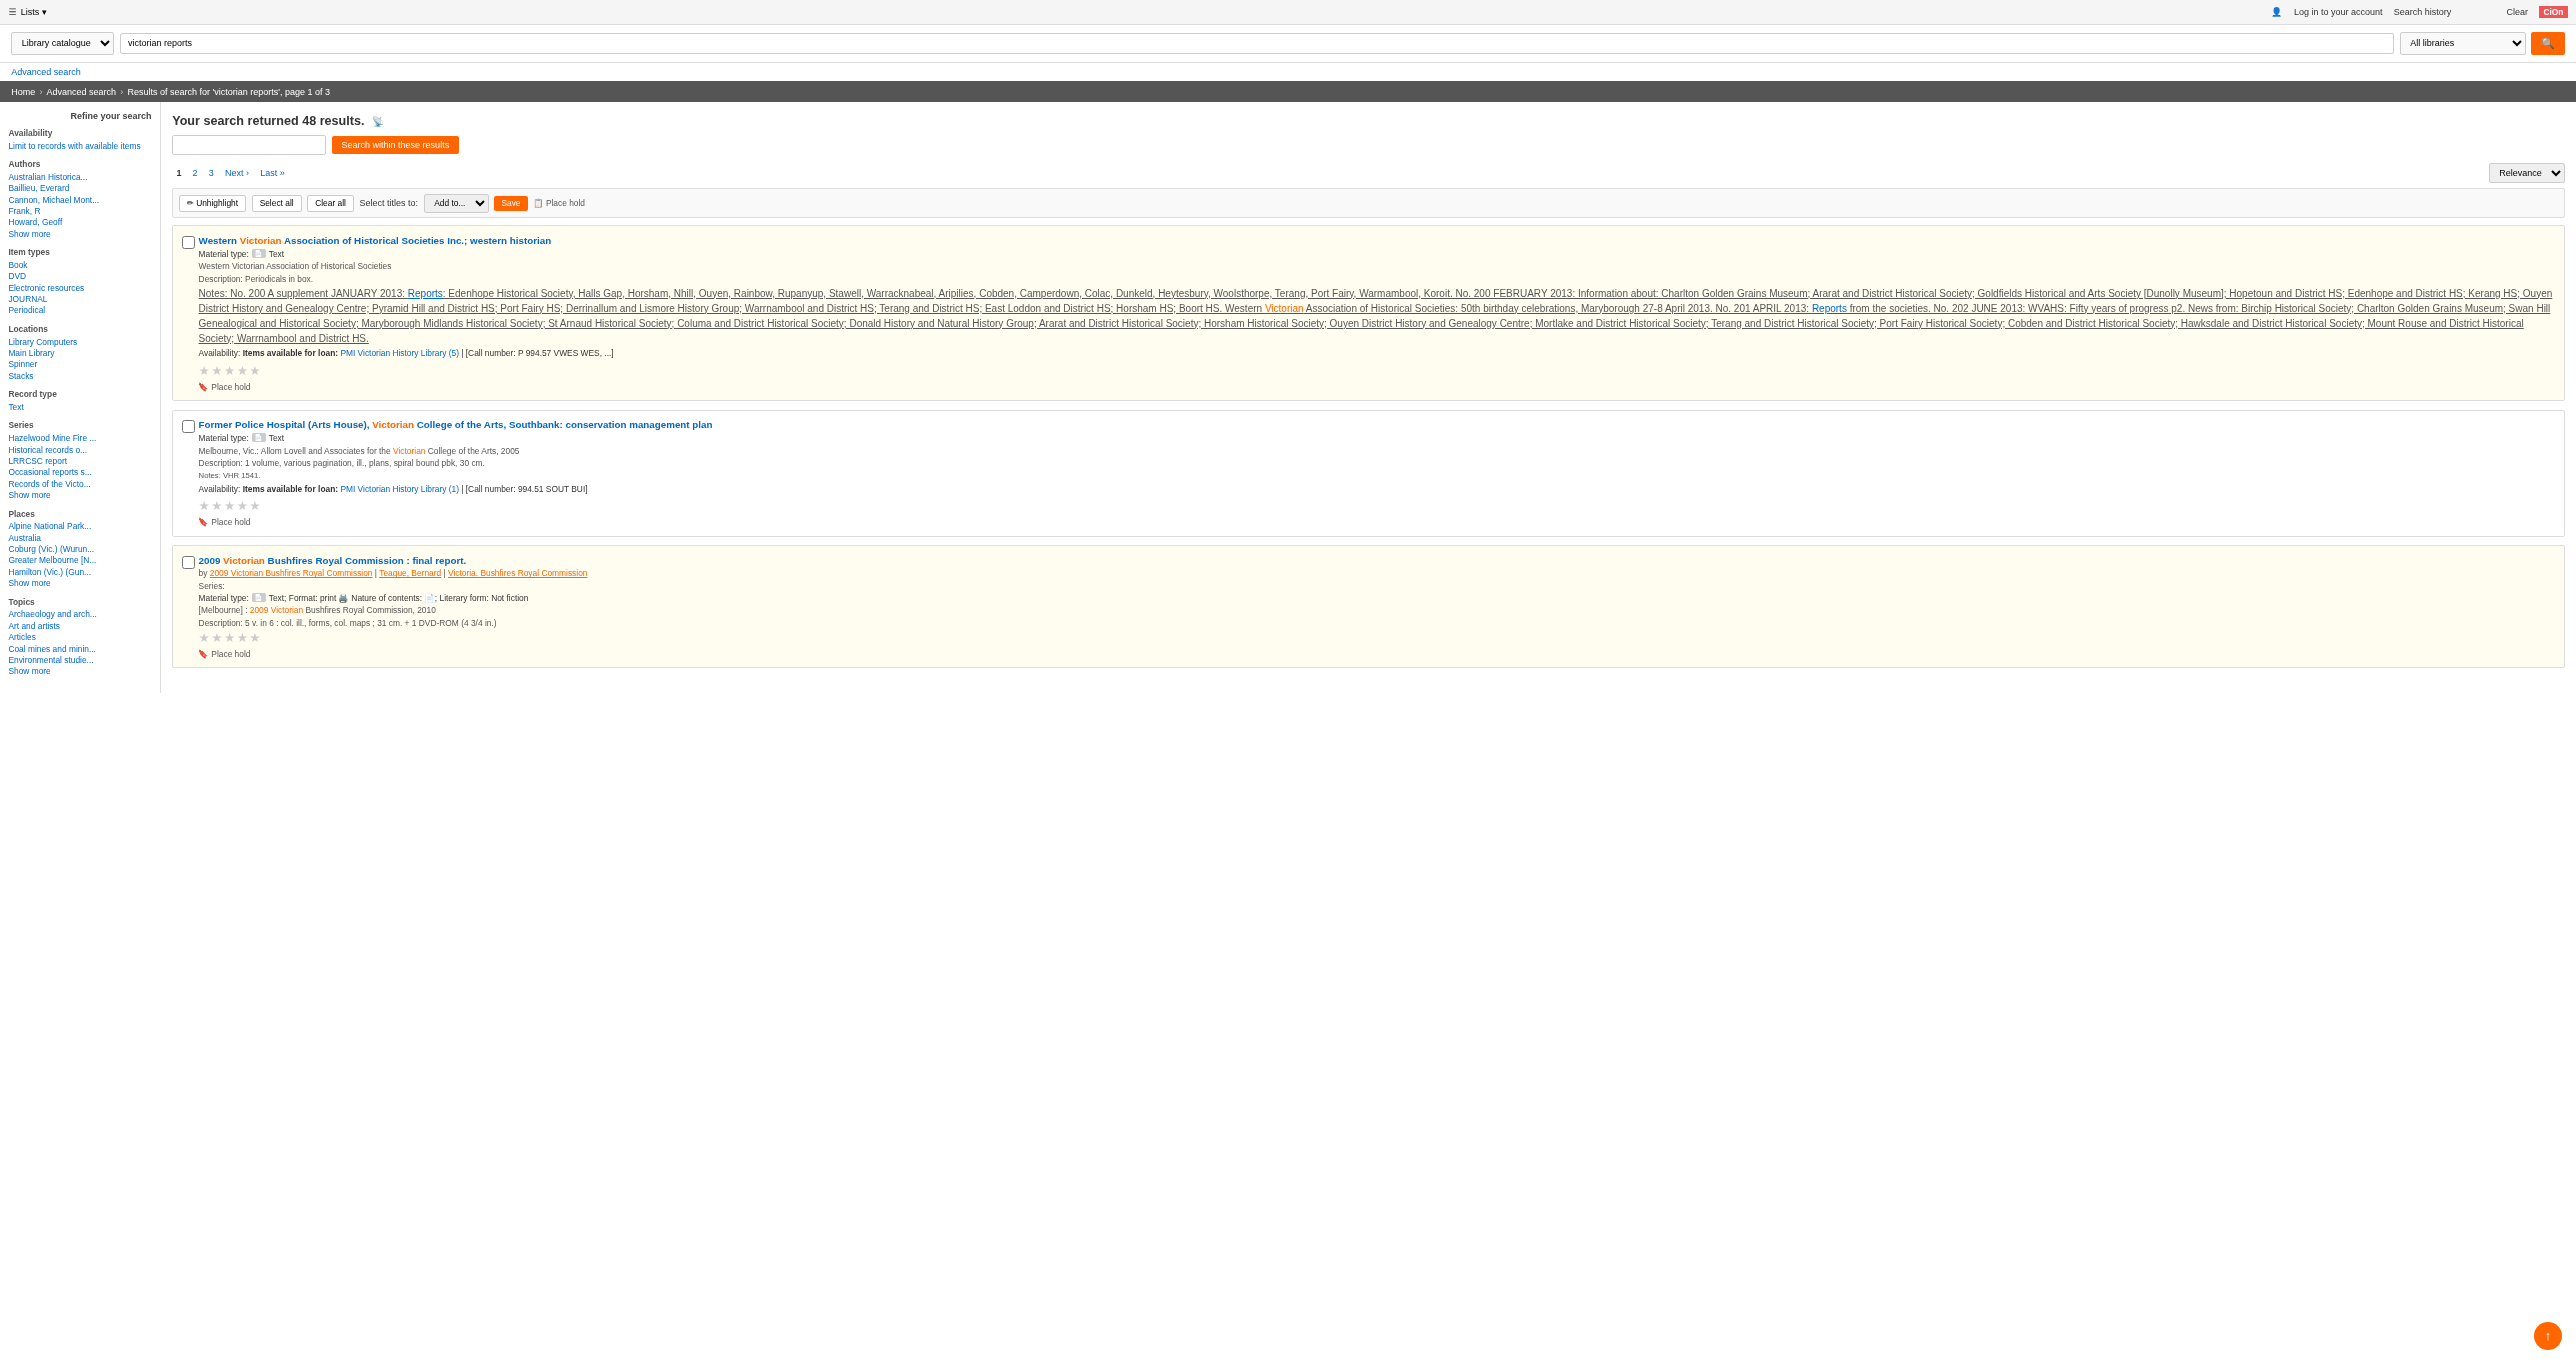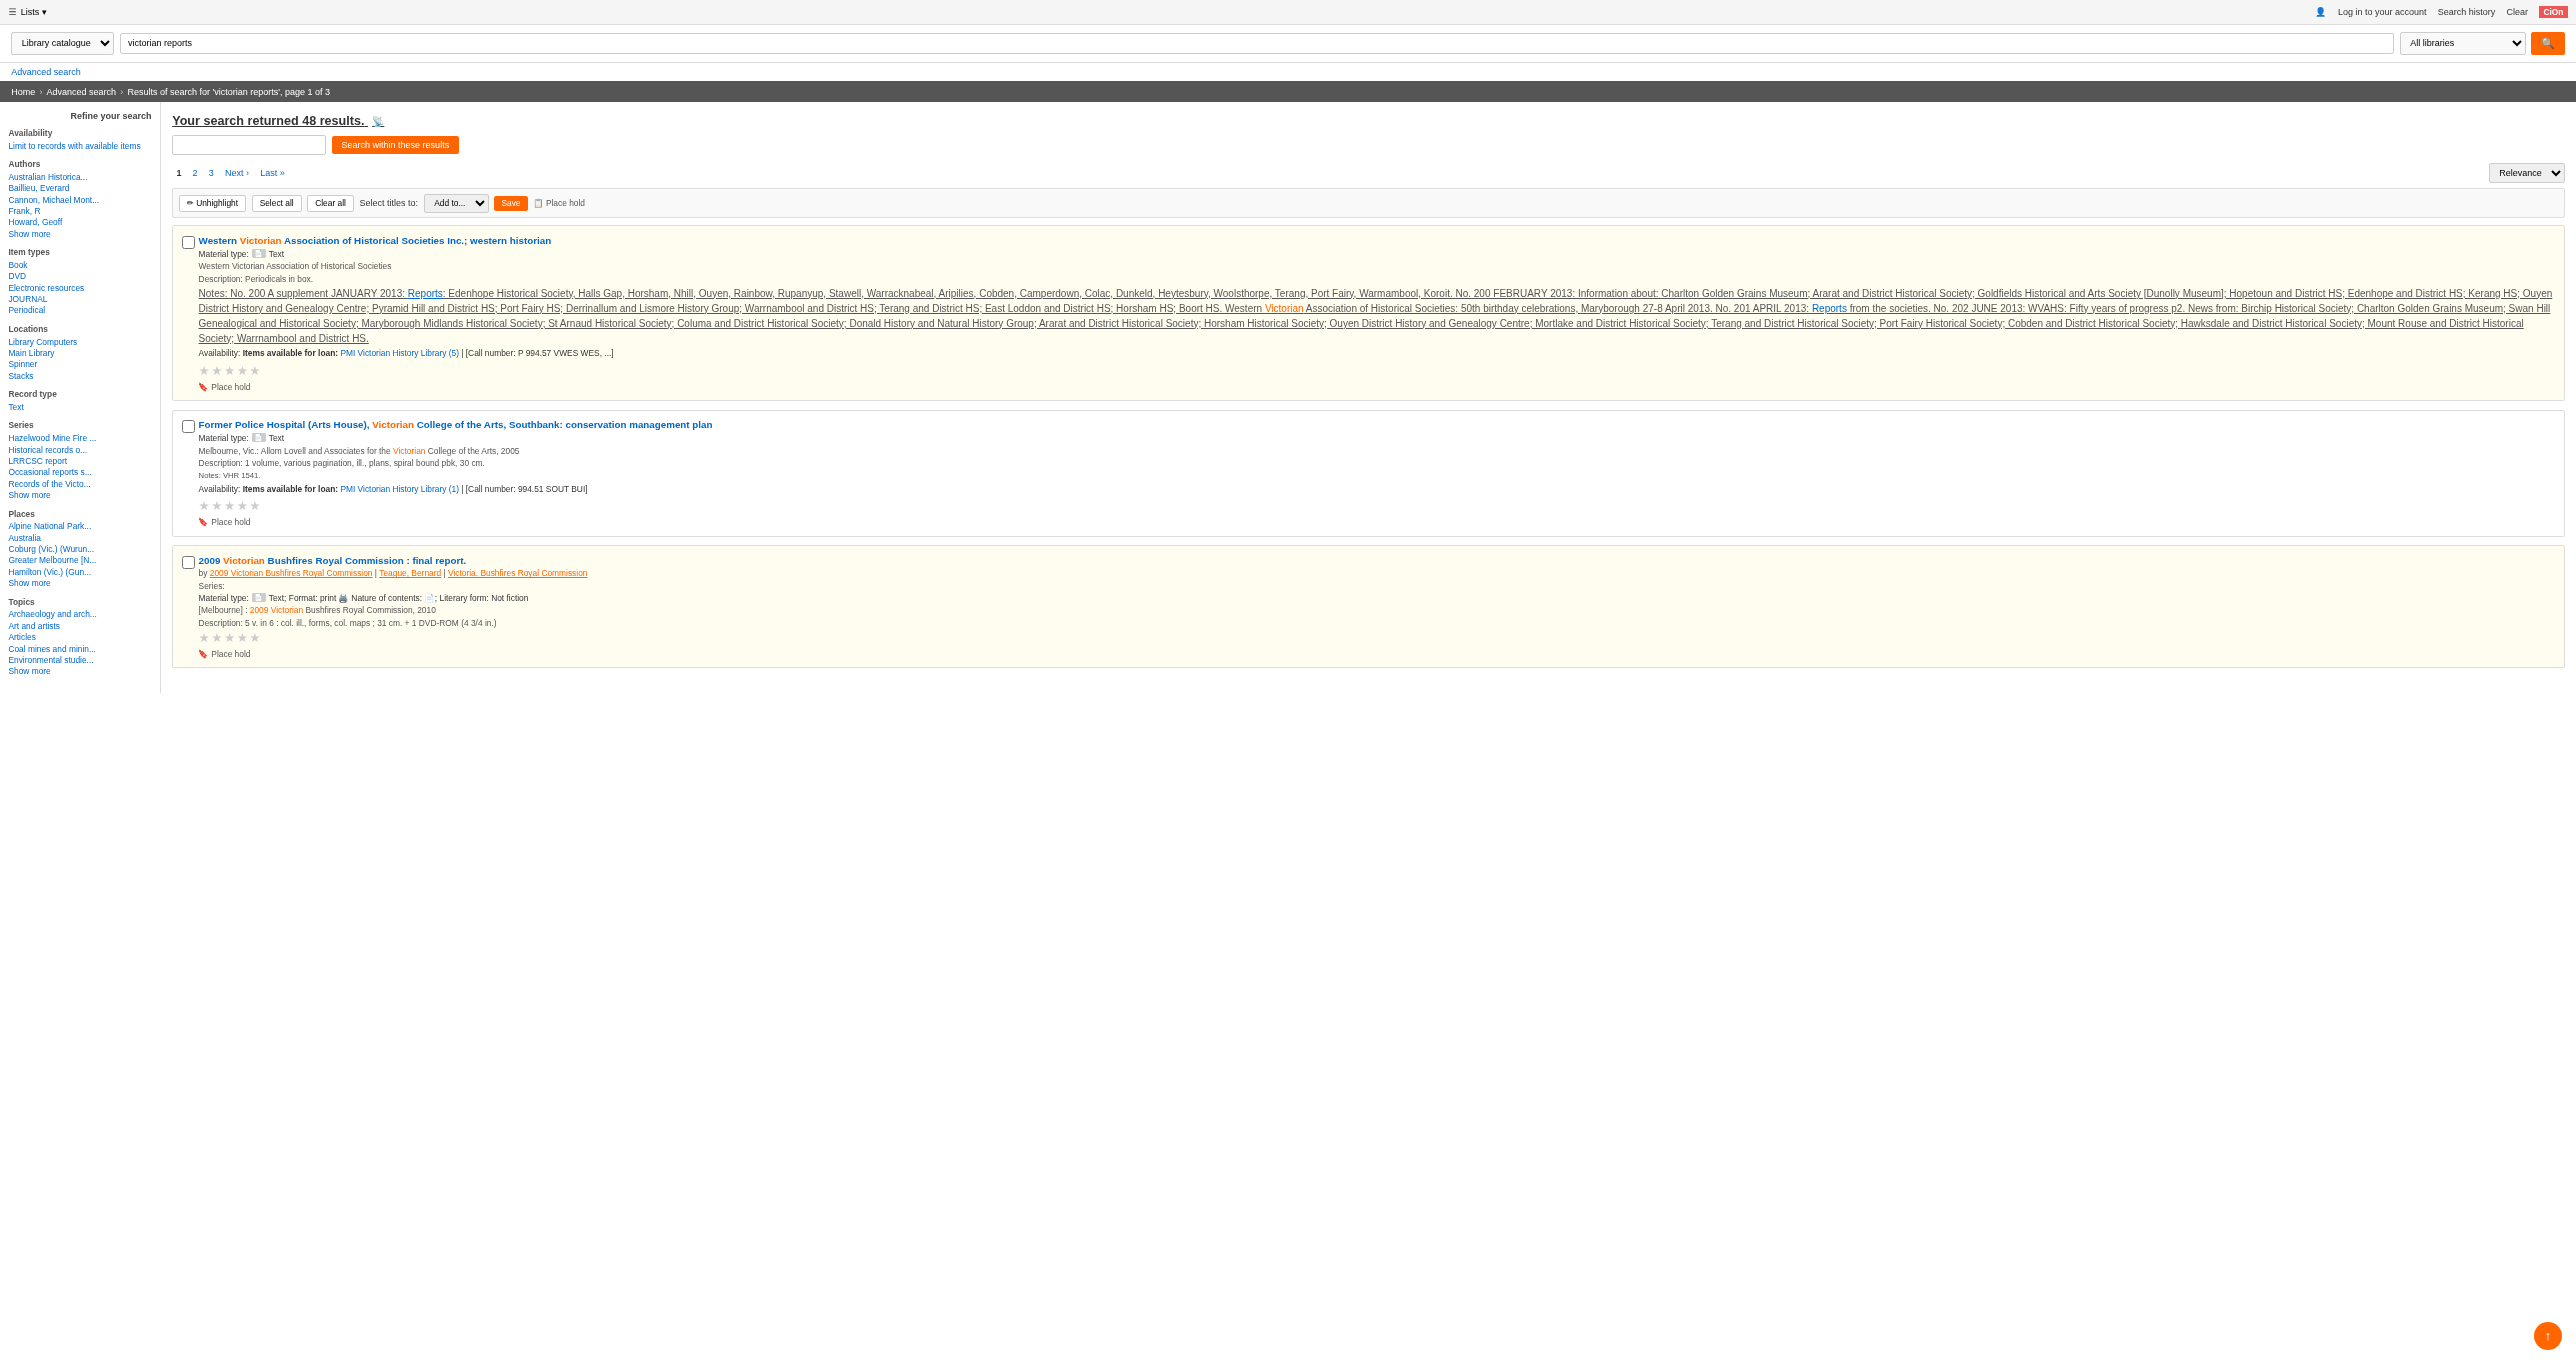--- a/index.html
+++ b/index.html
@@ -11,21 +11,21 @@
       border-bottom: 0.7px solid #ddd;
       display: flex;
       align-items: center;
       justify-content: space-between;
       padding: 4.2px 8.4px;
       height: 25px;
     }
     .top-bar-left { display: flex; align-items: center; gap: 4.2px; font-size: 9px; }
     .top-bar-right { display: flex; align-items: center; gap: 11.2px; font-size: 9px; }
     .top-bar-right a { color: #333; text-decoration: none; }
-    .clear-btn { background: none; border: none; color: #333; cursor: pointer; font-size: 9px; }
+    .clear-btn { background: none; border: none; color: #333; cursor: pointer; font-size: 9px; margin-left: 44px; }
     .cion-logo { background: #e55; color: #fff; padding: 1.4px 4.2px; font-size: 8.4px; font-weight: bold; border-radius: 0; }
     .lists-btn { background: none; border: none; cursor: pointer; font-size: 9px; display: flex; align-items: center; gap: 2.8px; }
 
     
     .search-bar {
       background: #fff;
       border-bottom: 0.7px solid #ddd;
       padding: 7px 11.2px;
       display: flex;
       align-items: center;
@@ -102,21 +102,21 @@
     }
     .sidebar-section { margin-bottom: 8.4px; }
     .sidebar-section-title { font-weight: bold; font-size: 8.4px; color: #555; margin-bottom: 2.8px; }
     .sidebar-link { display: block; color: #0066cc; text-decoration: none; font-size: 8.4px; margin-bottom: 1.4px; }
     .show-more-link { color: #0066cc; text-decoration: none; font-size: 8.4px; display: block; margin-top: 1.4px; }
 
     
     .results-area { flex: 1; padding: 11.2px; }
 
     .results-header { margin-bottom: 7px; }
-    .results-title { font-size: 12.6px; font-weight: bold; color: #333; text-decoration: underline; }
+    .results-title { font-size: 12.6px; font-weight: bold; color: #333; }
     .results-title span { color: #333; }
     .rss-icon { color: #f60; font-size: 9.8px; margin-left: 4.2px; }
 
     .no-suggestions { font-size: 9px; color: #555; margin-bottom: 7px; }
 
     
     .search-within { display: flex; align-items: center; gap: 5.6px; margin-bottom: 8.4px; }
     .search-within-input {
       border: 0.7px solid #ccc;
       border-radius: 2.1px;

